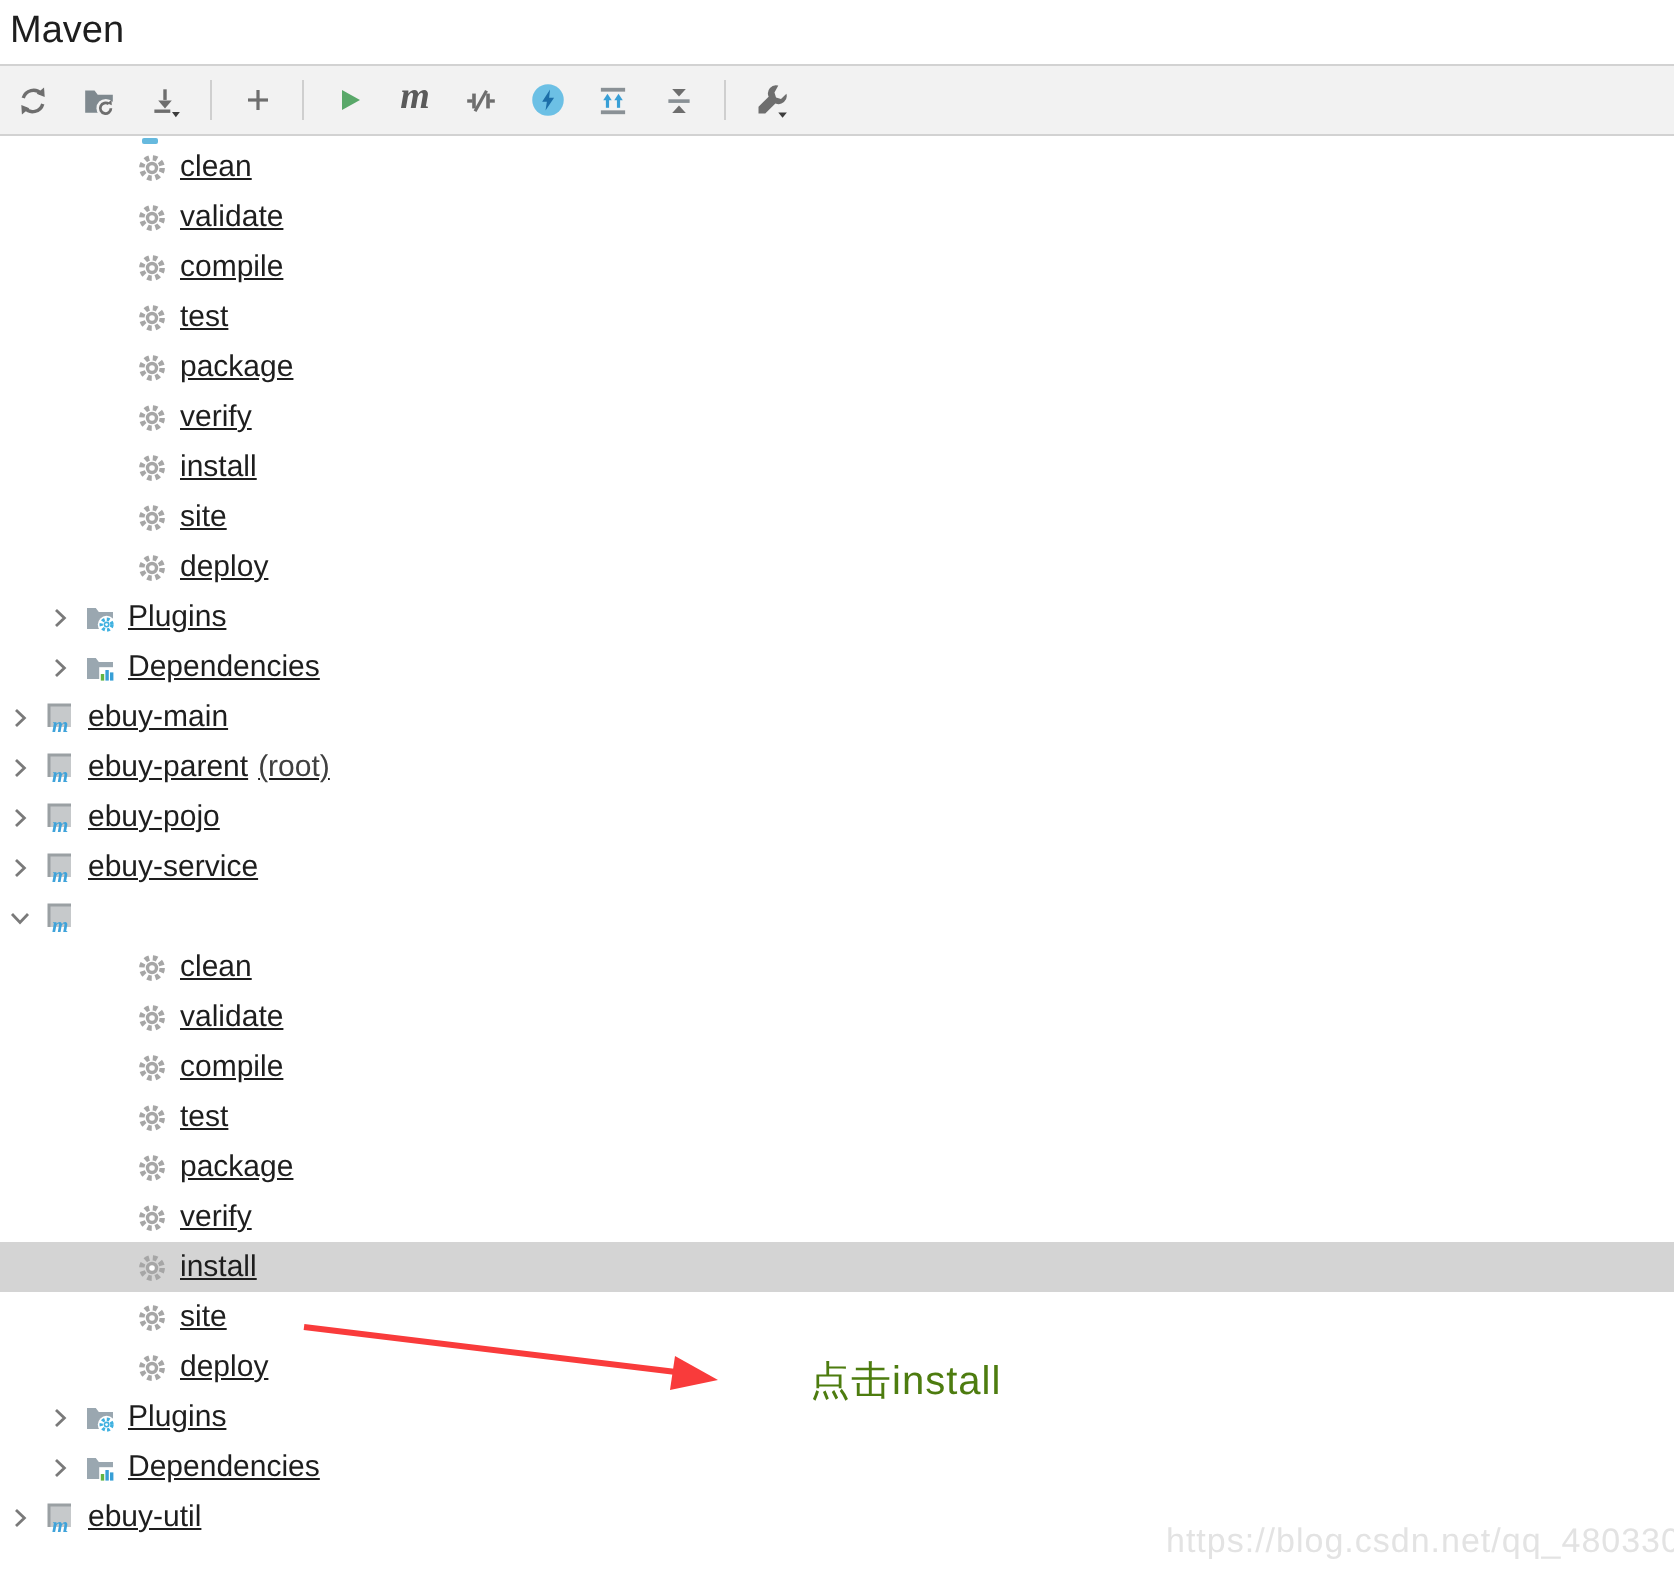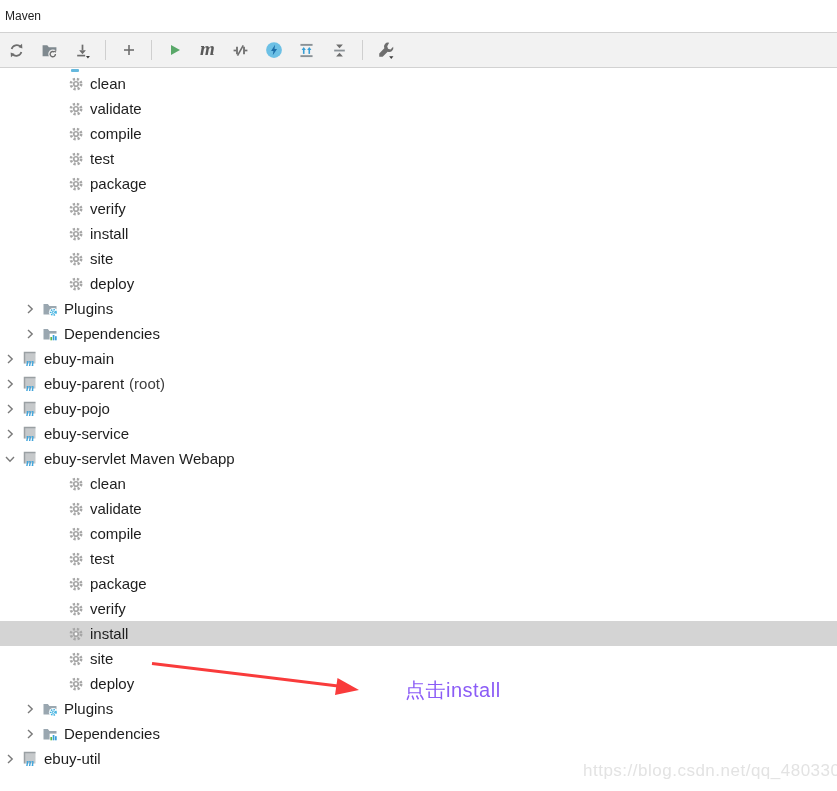--- a/index.html
+++ b/index.html
@@ -9,21 +9,21 @@
     font-family:"Liberation Sans","DejaVu Sans",sans-serif;
     color:#1e1e1e;
     -webkit-font-smoothing:antialiased;
   }
   
   .titlebar{
     height:33px;box-sizing:border-box;
     border-bottom:1px solid #d2d2d2;
     display:flex;align-items:center;
     padding-left:5px;background:#ffffff;
-    font-size:12px;
+    font-size:19px;
   }
   
   .toolbar{
     height:35px;box-sizing:border-box;
     background:#f2f2f2;border-bottom:1px solid #d2d2d2;
     display:flex;align-items:center;padding-left:3px;
   }
   .tbtn{
     width:27px;height:24px;flex:none;
     display:flex;align-items:center;justify-content:center;
@@ -36,35 +36,35 @@
   }
   .m-glyph{
     font-family:"Liberation Serif","DejaVu Serif",serif;
     font-style:italic;font-weight:bold;font-size:19px;color:#5a5a5a;
     line-height:1;transform:translateY(-2px);
   }
   
   .tree{padding-top:3px;position:relative;}
   .row{
     height:25px;display:flex;align-items:center;
-    font-size:15px;white-space:nowrap;cursor:default;
+    font-size:15px;white-space:nowrap;cursor:default;text-decoration:underline;
   }
   .row.lvl1{padding-left:2px;}
   .row.lvl2{padding-left:22px;}
   .row.lvl3{padding-left:48px;}
   .row.selected{background:#d4d4d4;}
   .chev{width:16px;height:16px;flex:none;display:flex;align-items:center;justify-content:center;}
   .ticon{width:16px;height:16px;flex:none;margin-left:4px;display:flex;align-items:center;justify-content:center;}
   .lbl{margin-left:6px;}
   .sfx{margin-left:5px;color:#404040;}
   
   .overlay{position:absolute;left:0;top:0;width:837px;height:791px;pointer-events:none;}
   .callout{
     position:absolute;left:405px;top:677px;
-    font-size:20px;color:#8b5cf6;letter-spacing:0.5px;
+    font-size:20px;color:#4d7c0f;letter-spacing:0.5px;
   }
   .watermark{
     position:absolute;left:583px;top:761px;
     font-size:17px;color:#e3e3e3;letter-spacing:0.5px;
   }
   .clip-fragment{
     position:absolute;left:71px;top:69px;width:8px;height:3px;
     background:#66b9de;border-radius:1px;
   }
 </style>
@@ -372,21 +372,20 @@
           <polyline points="4,6 8,10.2 12,6" fill="none" stroke="#7a7a7a" stroke-width="1.4"></polyline>
         </svg>
       </span>
     <span class="ticon">
         <svg width="16" height="16" viewBox="0 0 16 16">
     <rect x="2.5" y="1.5" width="11" height="11" fill="#c6c9cb"></rect>
     <path d="M2.5 12.5v-11h11" fill="none" stroke="#9aa0a3" stroke-width="1.5"></path>
     <text x="4" y="15" font-size="10.5" font-style="italic" font-weight="bold" fill="#3fa3da" font-family="Liberation Serif, DejaVu Serif, serif">m</text>
   </svg>
       </span>
-    <span class="lbl">ebuy-servlet Maven Webapp</span>
 
   </div>
     <div class="row lvl3">
     <span class="chev"></span>
     <span class="ticon">
         <svg width="16" height="16" viewBox="0 0 16 16">
     <circle cx="8" cy="8" r="5.1" fill="none" stroke="#a6a6a6" stroke-width="2.7" stroke-dasharray="2.2 1.85"></circle>
     <circle cx="8" cy="8" r="3.1" fill="#a6a6a6"></circle>
     <circle cx="8" cy="8" r="1.4" fill="#ffffff"></circle>
   </svg>

